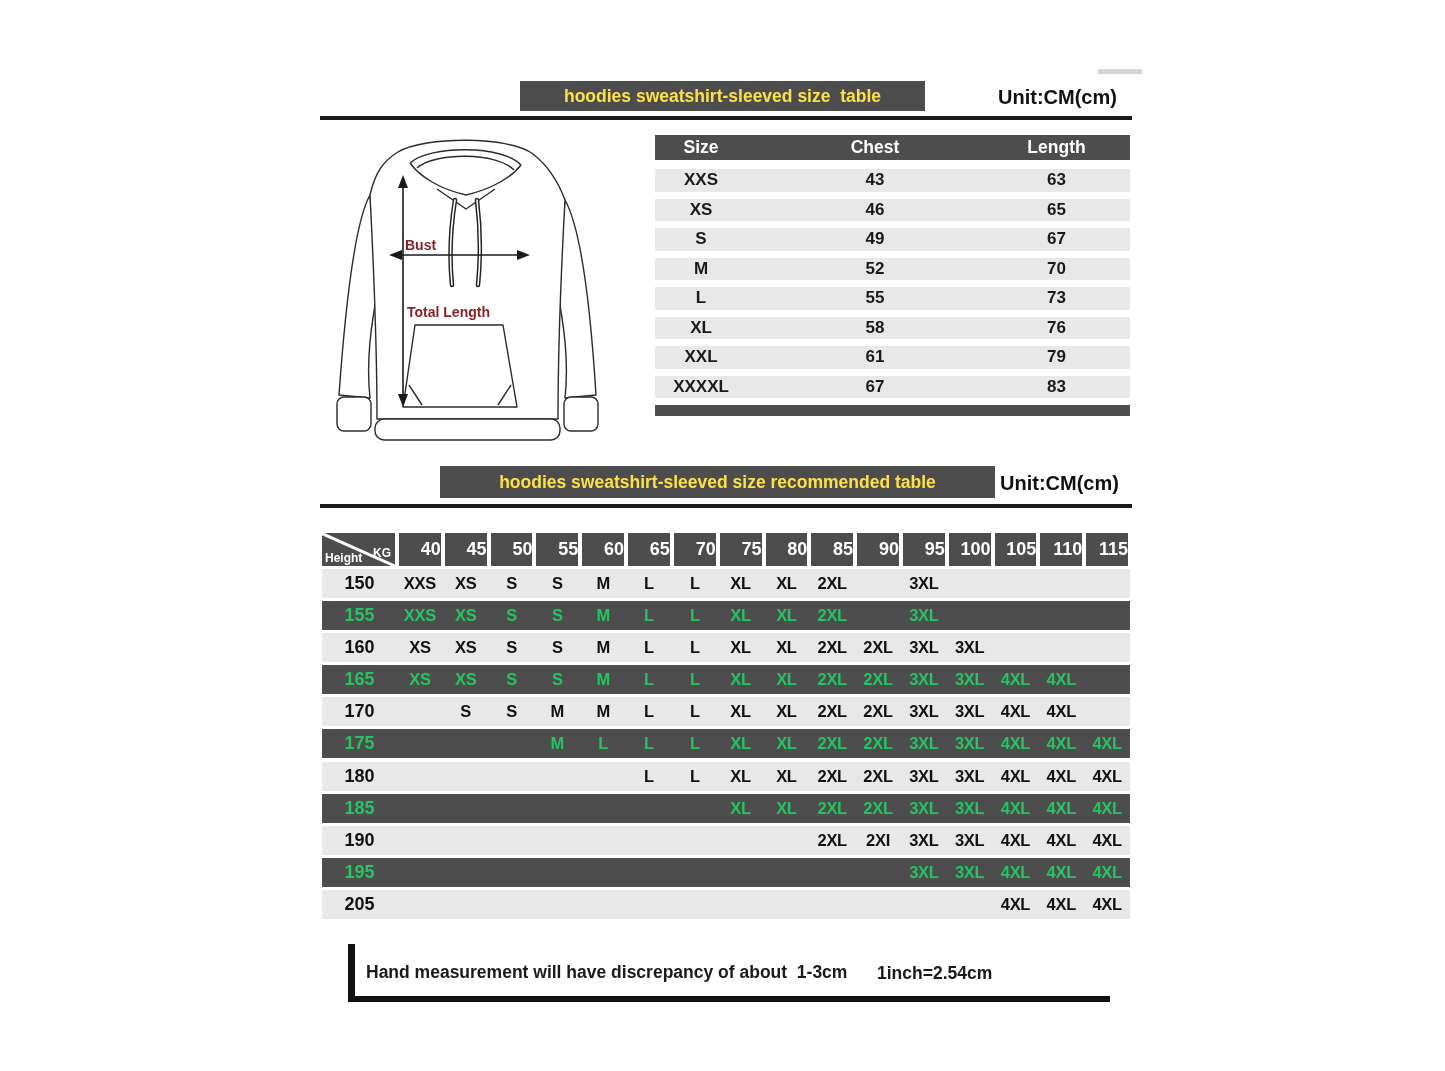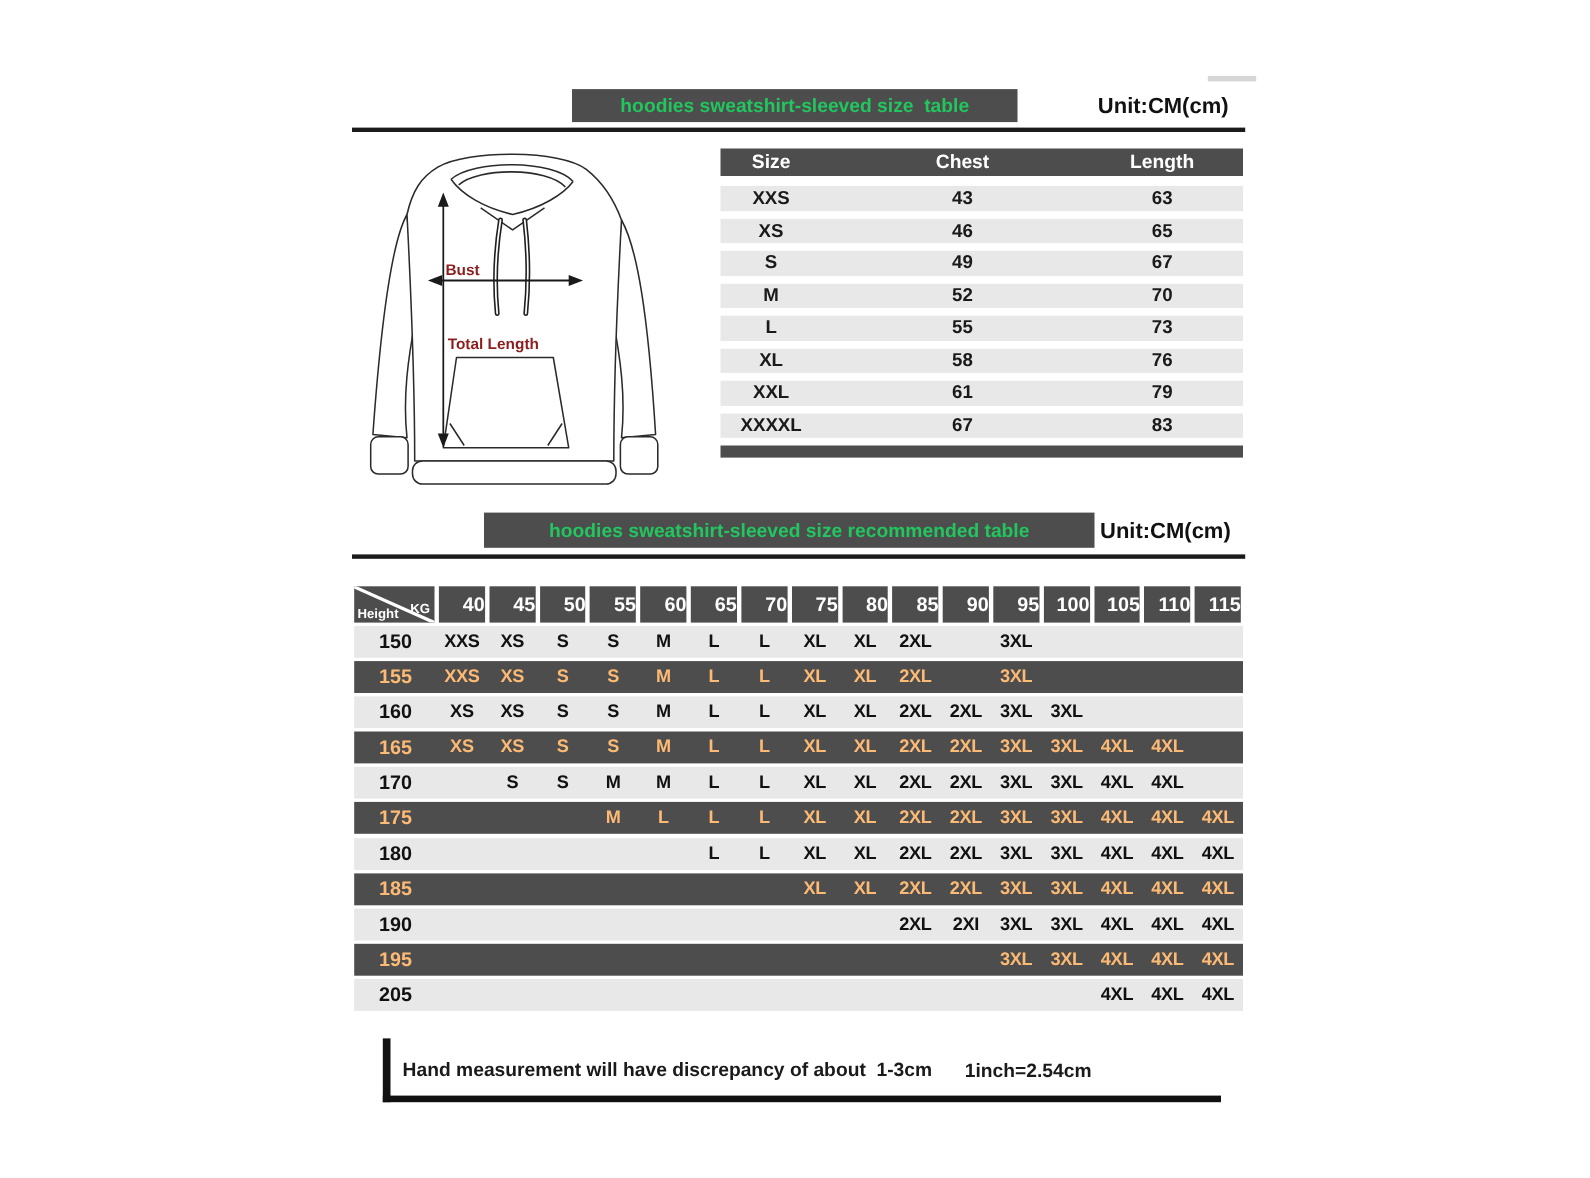--- a/index.html
+++ b/index.html
@@ -1,20 +1,20 @@
 <!DOCTYPE html>
 <html><head>
 <meta charset="utf-8">
 <style>
   html,body{margin:0;padding:0;background:#fff;}
   .sheet{position:relative;width:1445px;height:1071px;background:#fff;overflow:hidden;
          font-family:"Liberation Sans",sans-serif;color:#1a1a1a;}
   .abs{position:absolute;}
   .smudge{left:1098px;top:69px;width:44px;height:5px;background:#c4c4c4;opacity:.7;}
-  .title-bar{background:#4d4d4d;color:#22c55e;font-weight:bold;text-align:center;white-space:pre;}
+  .title-bar{background:#4d4d4d;color:#fde047;font-weight:bold;text-align:center;white-space:pre;}
   .title1{left:520px;top:81px;width:405px;height:30px;font-size:17.5px;line-height:30px;}
   .title2{left:440px;top:466px;width:555px;height:32px;font-size:17.5px;line-height:32px;}
   .unit{font-weight:bold;font-size:20px;color:#111;}
   .unit1{left:998px;top:86px;}
   .unit2{left:1000px;top:472px;}
   .rule{background:#1a1a1a;height:4px;}
   .rule1{left:320px;top:116px;width:812px;}
   .rule2{left:320px;top:504px;width:812px;}
 
   
@@ -33,21 +33,21 @@
   .matrix{left:322px;top:533px;width:808px;}
   .m-head,.m-row{display:grid;grid-template-columns:75px repeat(16,1fr);}
   .m-head{height:33px;margin-bottom:2.5px;}
   .m-hcell{background:#4d4d4d;color:#fff;font-weight:bold;font-size:18px;line-height:33px;text-align:right;margin:0 2px;}
   .m-corner{position:relative;background:#4d4d4d;color:#fff;overflow:hidden;margin-right:2px;}
   .m-corner .diag{position:absolute;left:-2px;top:-2px;width:86px;height:2.5px;background:#fff;transform-origin:0 0;transform:rotate(24deg);}
   .m-corner .kg{position:absolute;right:4px;top:13px;font-size:12px;font-weight:bold;}
   .m-corner .hgt{position:absolute;left:3px;bottom:1px;font-size:12px;font-weight:bold;}
   .m-row{height:29px;line-height:29px;margin-bottom:3.2px;font-weight:bold;}
   .m-row.light{background:#e8e8e8;color:#111;}
-  .m-row.dark{background:#4d4d4d;color:#fdba74;}
+  .m-row.dark{background:#4d4d4d;color:#22c55e;}
   .m-hlabel{font-size:18px;text-align:center;}
   .m-cell{font-size:16.5px;text-align:center;letter-spacing:-0.3px;}
 
   
   .fn-vbar{left:348px;top:944px;width:7px;height:58px;background:#111;}
   .fn-hbar{left:348px;top:996px;width:762px;height:6px;background:#111;}
   .fn-note{left:366px;top:962px;font-size:17.5px;font-weight:bold;white-space:pre;}
   .fn-conv{left:877px;top:963px;font-size:17.5px;font-weight:bold;}
   svg text{font-family:"Liberation Sans",sans-serif;}
 </style>

